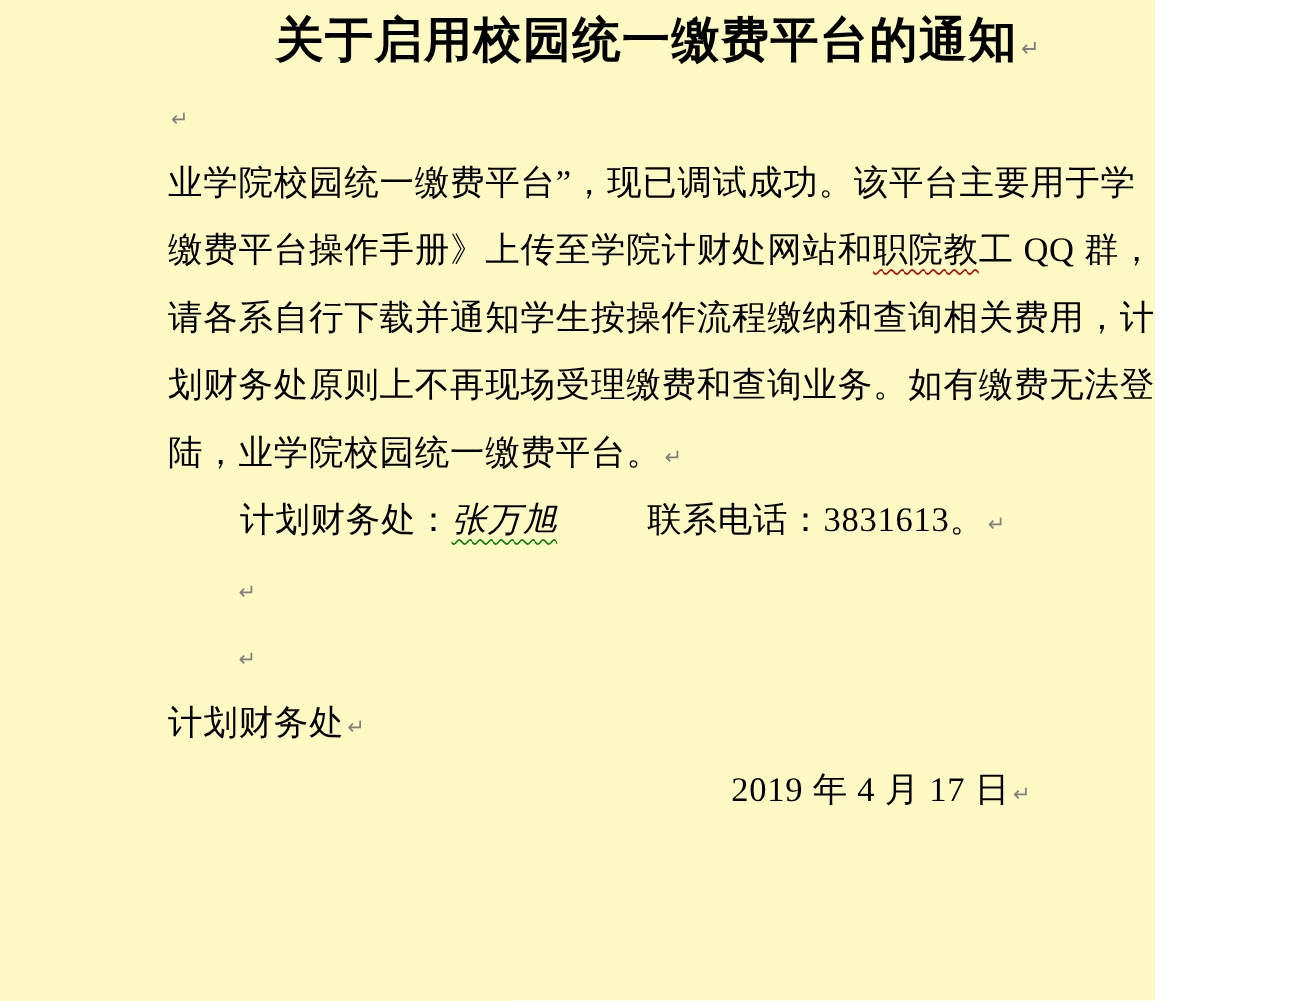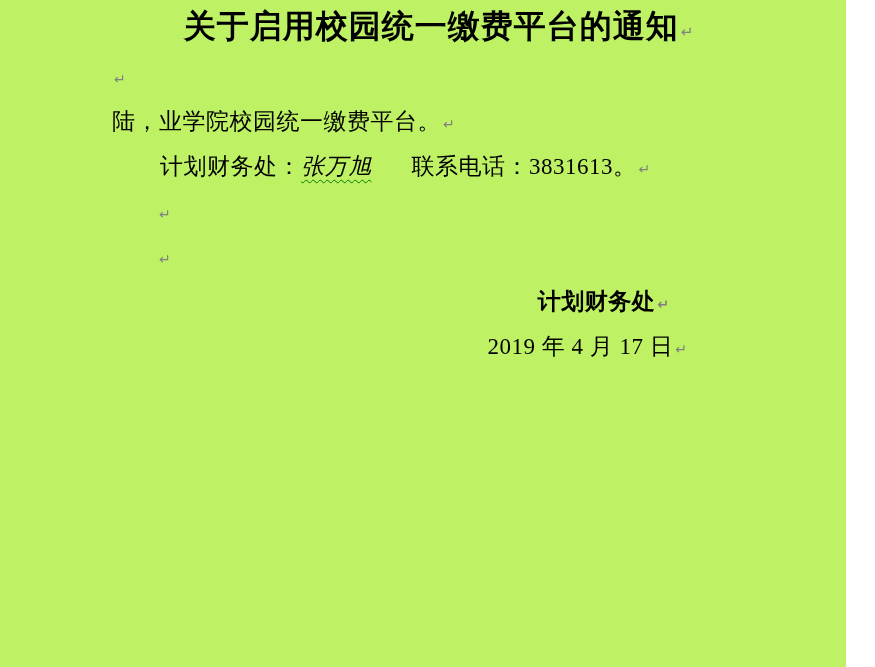--- a/index.html
+++ b/index.html
@@ -2,23 +2,23 @@
 <html><head>
 <meta charset="utf-8">
 <style>
   html, body {
     margin: 0;
     padding: 0;
     background: #ffffff;
   }
   .page {
     position: relative;
-    width: 846px;
+    width: 770px;
     height: 667px;
-    background: #bef264;
+    background: #fef9c3;
     overflow: hidden;
     font-family: "Liberation Serif", "DejaVu Serif", serif;
     color: #000000;
   }
   .content {
     padding-left: 112px;
     width: 653px;
   }
   .title-line {
     margin-top: 4px;
@@ -59,26 +59,24 @@
     text-decoration-thickness: 1px;
     text-underline-offset: 5px;
   }
   .sq-green {
     text-decoration: underline wavy #008000;
     text-decoration-thickness: 1px;
     text-underline-offset: 5px;
     font-style: italic;
   }
   .phone-label {
-    margin-left: 40px;
+    margin-left: 60px;
   }
   .sig-line {
-    text-align: right;
     padding-right: 96px;
-    font-weight: bold;
   }
   .date-line {
     text-align: right;
     padding-right: 78px;
   }
 </style>
 </head>
 <body>
 
 <div class="page">
@@ -87,20 +85,32 @@
     <div class="title-line">
       <span>关于启用校园统一缴费平台的通知</span><span class="pmark">↵</span>
     </div>
 
     <div class="line">
       <span class="pmark">↵</span>
     </div>
 
 
     <div>
+      <div class="line">
+        <span>业学院校园统一缴费平台”，现已调试成功。该平台主要用于学</span>
+      </div>
+      <div class="line">
+        <span>缴费平台操作手册》上传至学院计财处网站和</span><span class="sq-red">职院教</span><span>工 QQ 群，</span>
+      </div>
+      <div class="line">
+        <span>请各系自行下载并通知学生按操作流程缴纳和查询相关费用，计</span>
+      </div>
+      <div class="line">
+        <span>划财务处原则上不再现场受理缴费和查询业务。如有缴费无法登</span>
+      </div>
       <div class="line">
         <span>陆，业学院校园统一缴费平台。</span><span class="pmark">↵</span>
       </div>
     </div>
 
     <div class="line indent">
       <span>计划财务处：</span><span class="sq-green">张万旭</span><span class="phone-label">联系电话：</span><span>3831613。</span><span class="pmark">↵</span>
     </div>
 
     <div class="line indent-mark">

